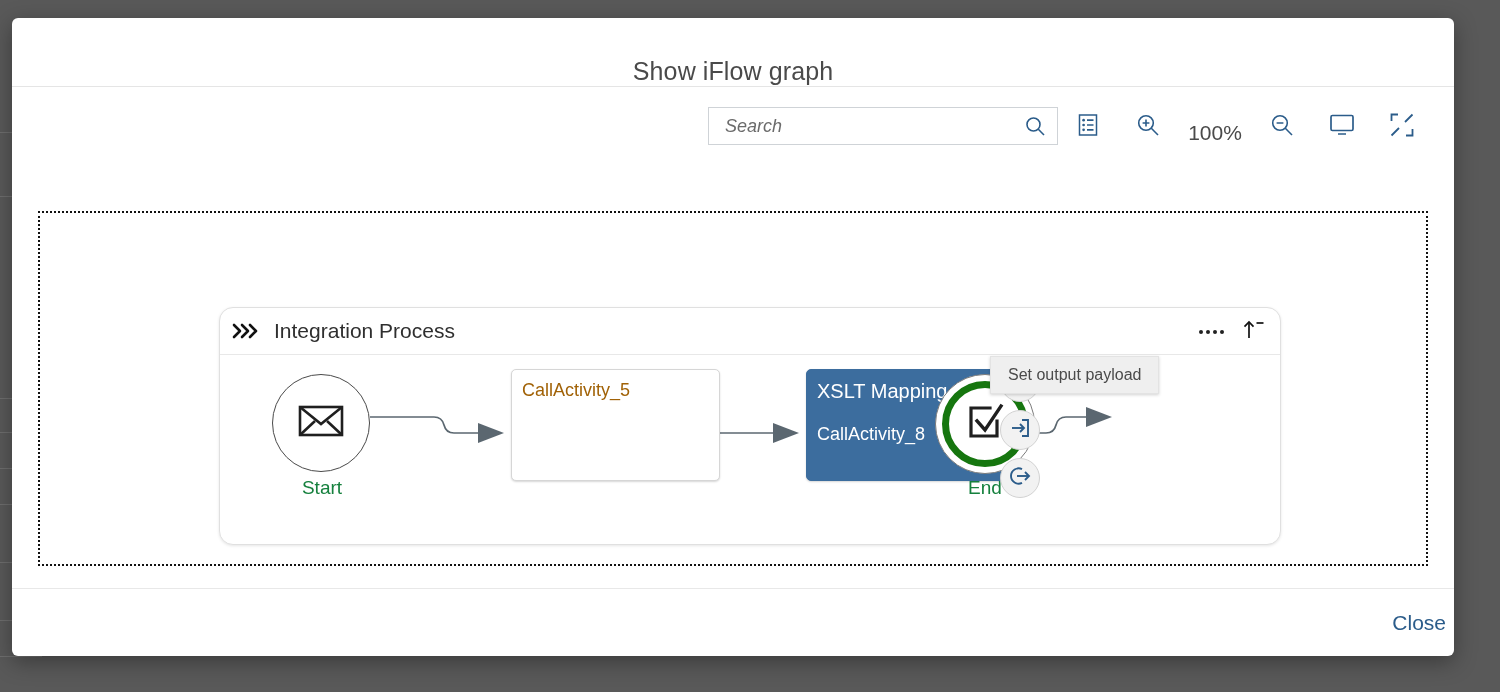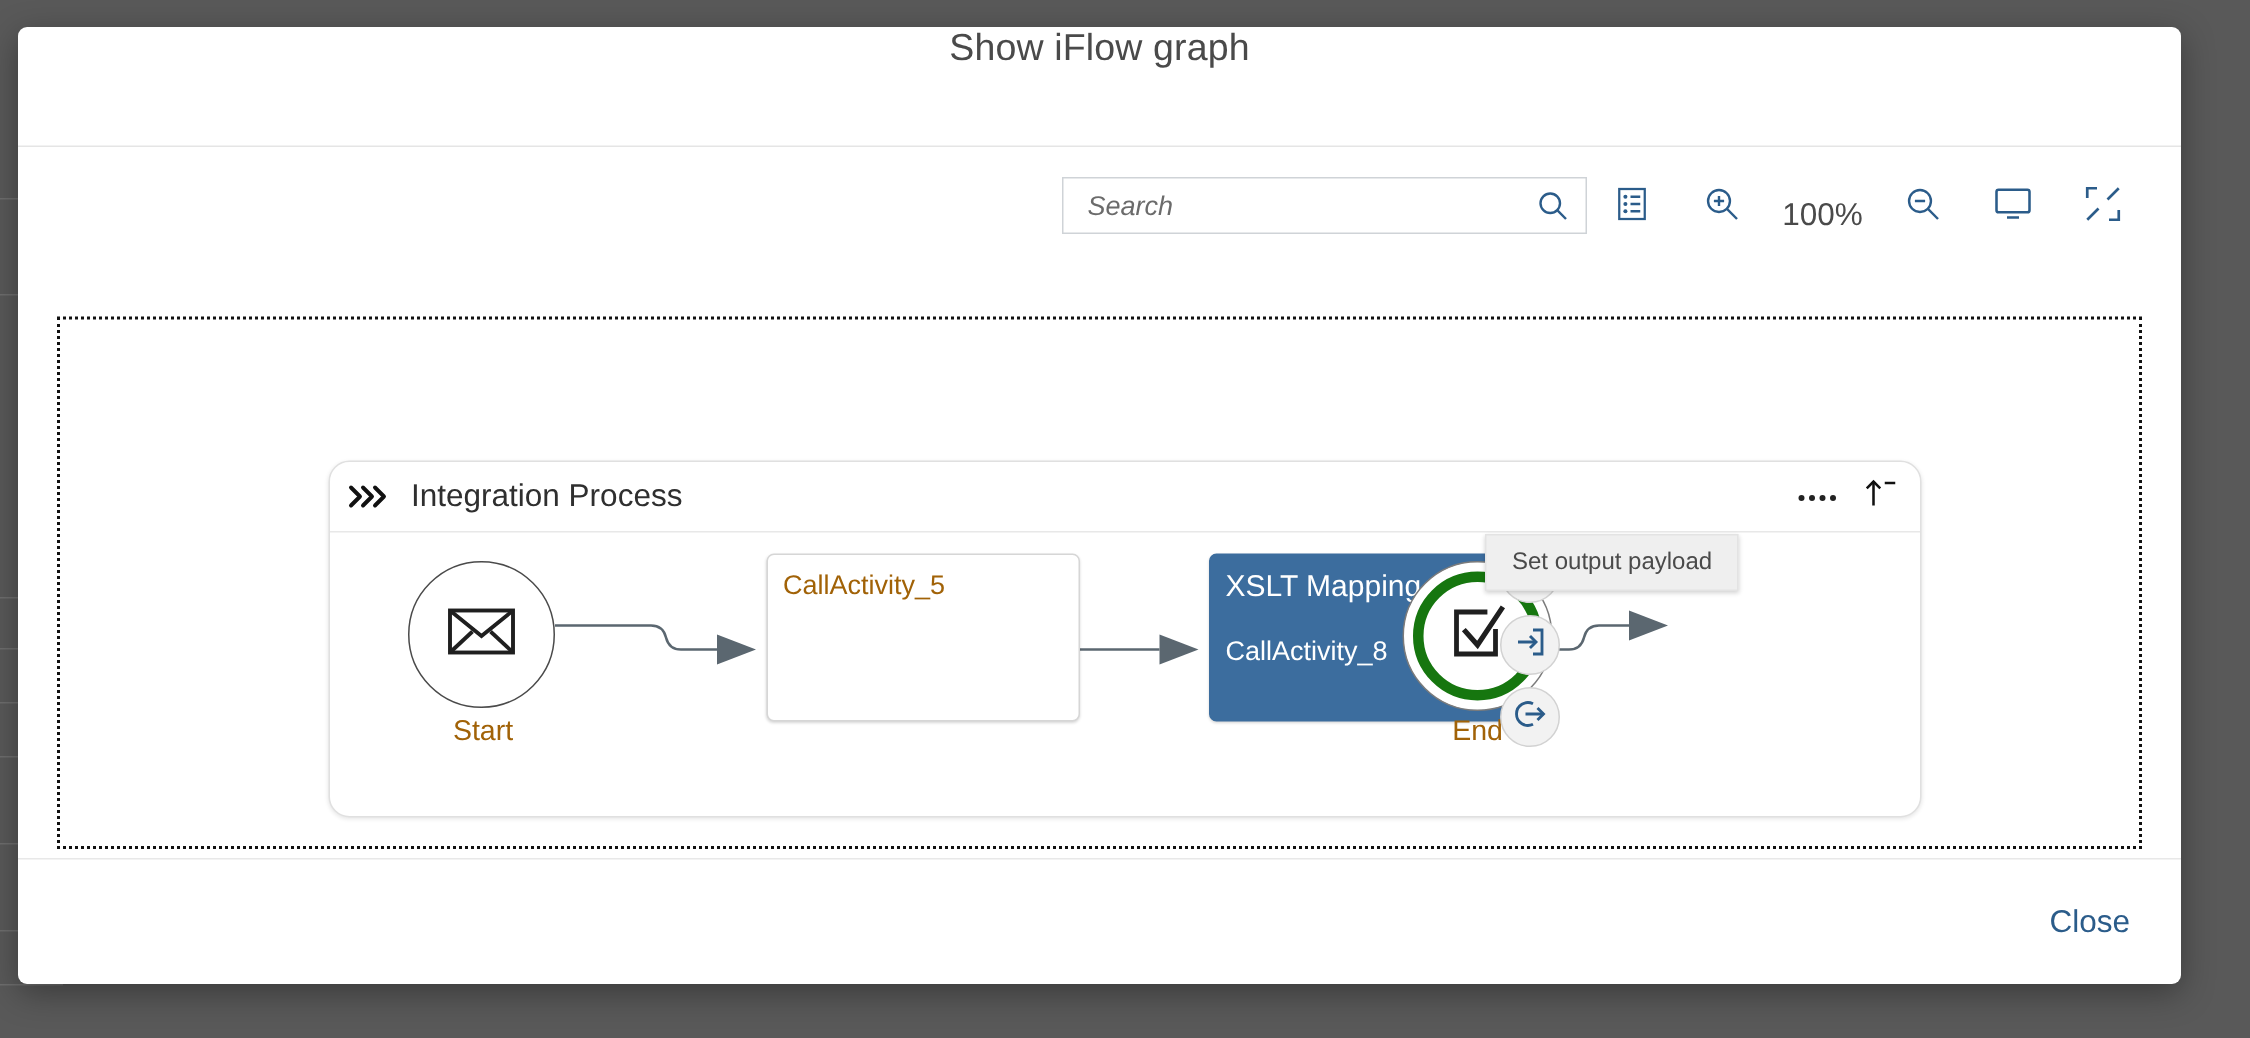--- a/index.html
+++ b/index.html
@@ -28,22 +28,22 @@
     position: absolute;
     left: 12px; top: 18px;
     width: 1442px; height: 638px;
     background: #ffffff;
     border-radius: 6px;
     box-shadow: 0 6px 22px rgba(0,0,0,.35);
     overflow: hidden;
   }
 
   #dialog-header {
-    height: 80px;
-    display: flex; align-items: flex-start; justify-content: center;
+    height: 69px;
+    display: flex; align-items: flex-end; justify-content: center;
     border-bottom: 1px solid #e5e5e5;
   }
   #dialog-title {
     font-size: 25px;
     color: #4a4a4a;
     font-weight: 400;
     letter-spacing: .1px;
   }
 
   
@@ -167,21 +167,21 @@
   #pool-dots i {
     width: 4px; height: 4px; background: #222; border-radius: 50%; display: block;
   }
 
   
   #flow { position: relative; height: 190px; }
 
   .node-label {
     position: absolute;
     font-size: 19px;
-    color: #a16207;
+    color: #15803d;
     text-align: center;
     width: 140px;
   }
 
   
   #start-node {
     position: absolute; left: 52px; top: 19px;
     width: 98px; height: 98px;
     border: 1.6px solid #4a4a4a;
     border-radius: 50%;
@@ -277,24 +277,23 @@
     color: #4a4a4a;
     box-shadow: 0 1px 3px rgba(0,0,0,.18);
     z-index: 10;
     white-space: nowrap;
   }
 
   
   #dialog-footer {
     position: absolute;
     left: 0; bottom: 0;
-    width: 100%; height: 84px;
+    width: 100%; height: 68px;
     border-top: 1px solid #e8e8e8;
     display: flex; align-items: center; justify-content: flex-end;
-    padding-right: 26px;
   }
   #close-button {
     font-size: 21px;
     color: #2b5c8a;
     background: transparent;
     border: 0;
     cursor: pointer;
     font-family: "Liberation Sans", sans-serif;
     padding: 6px 8px;
   }

